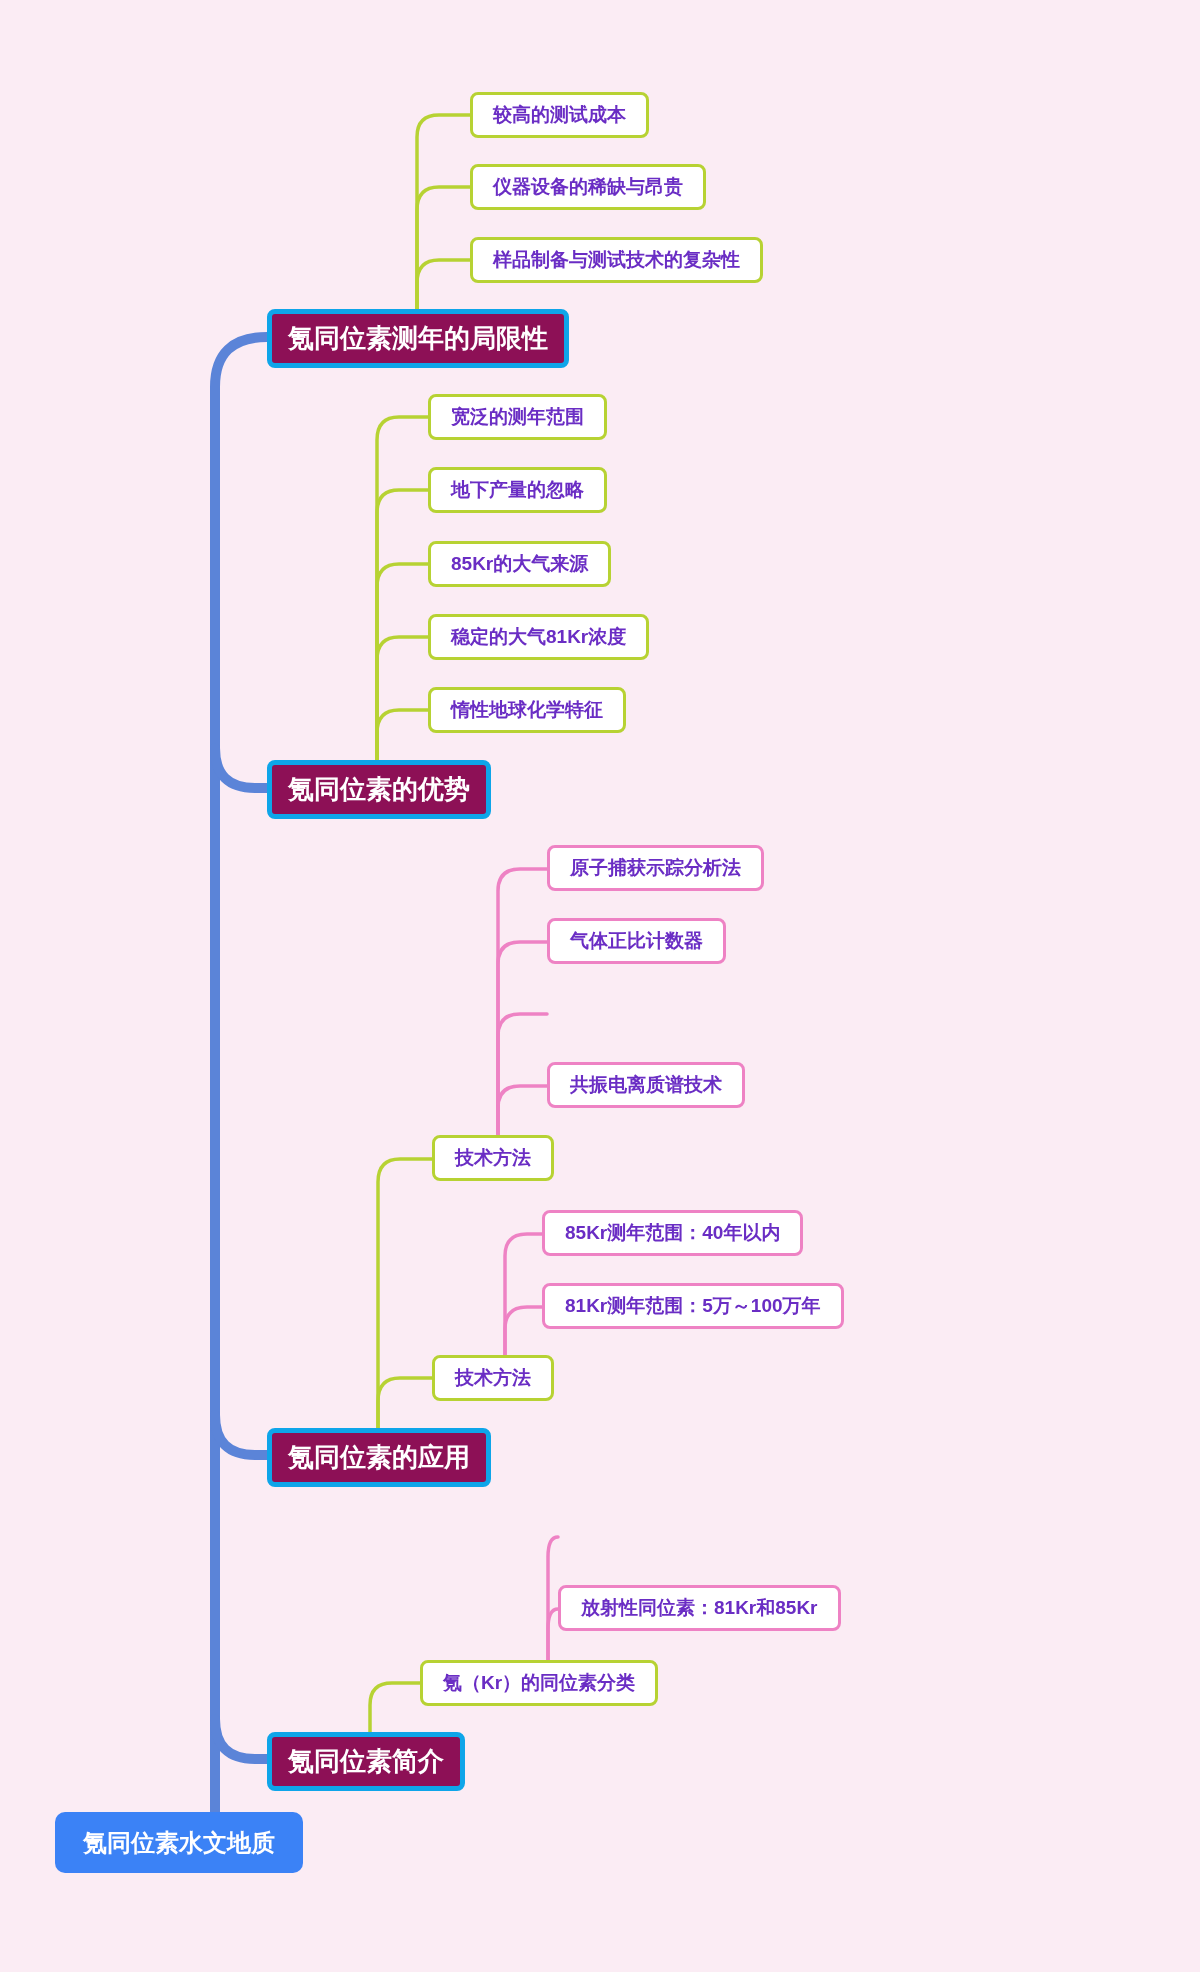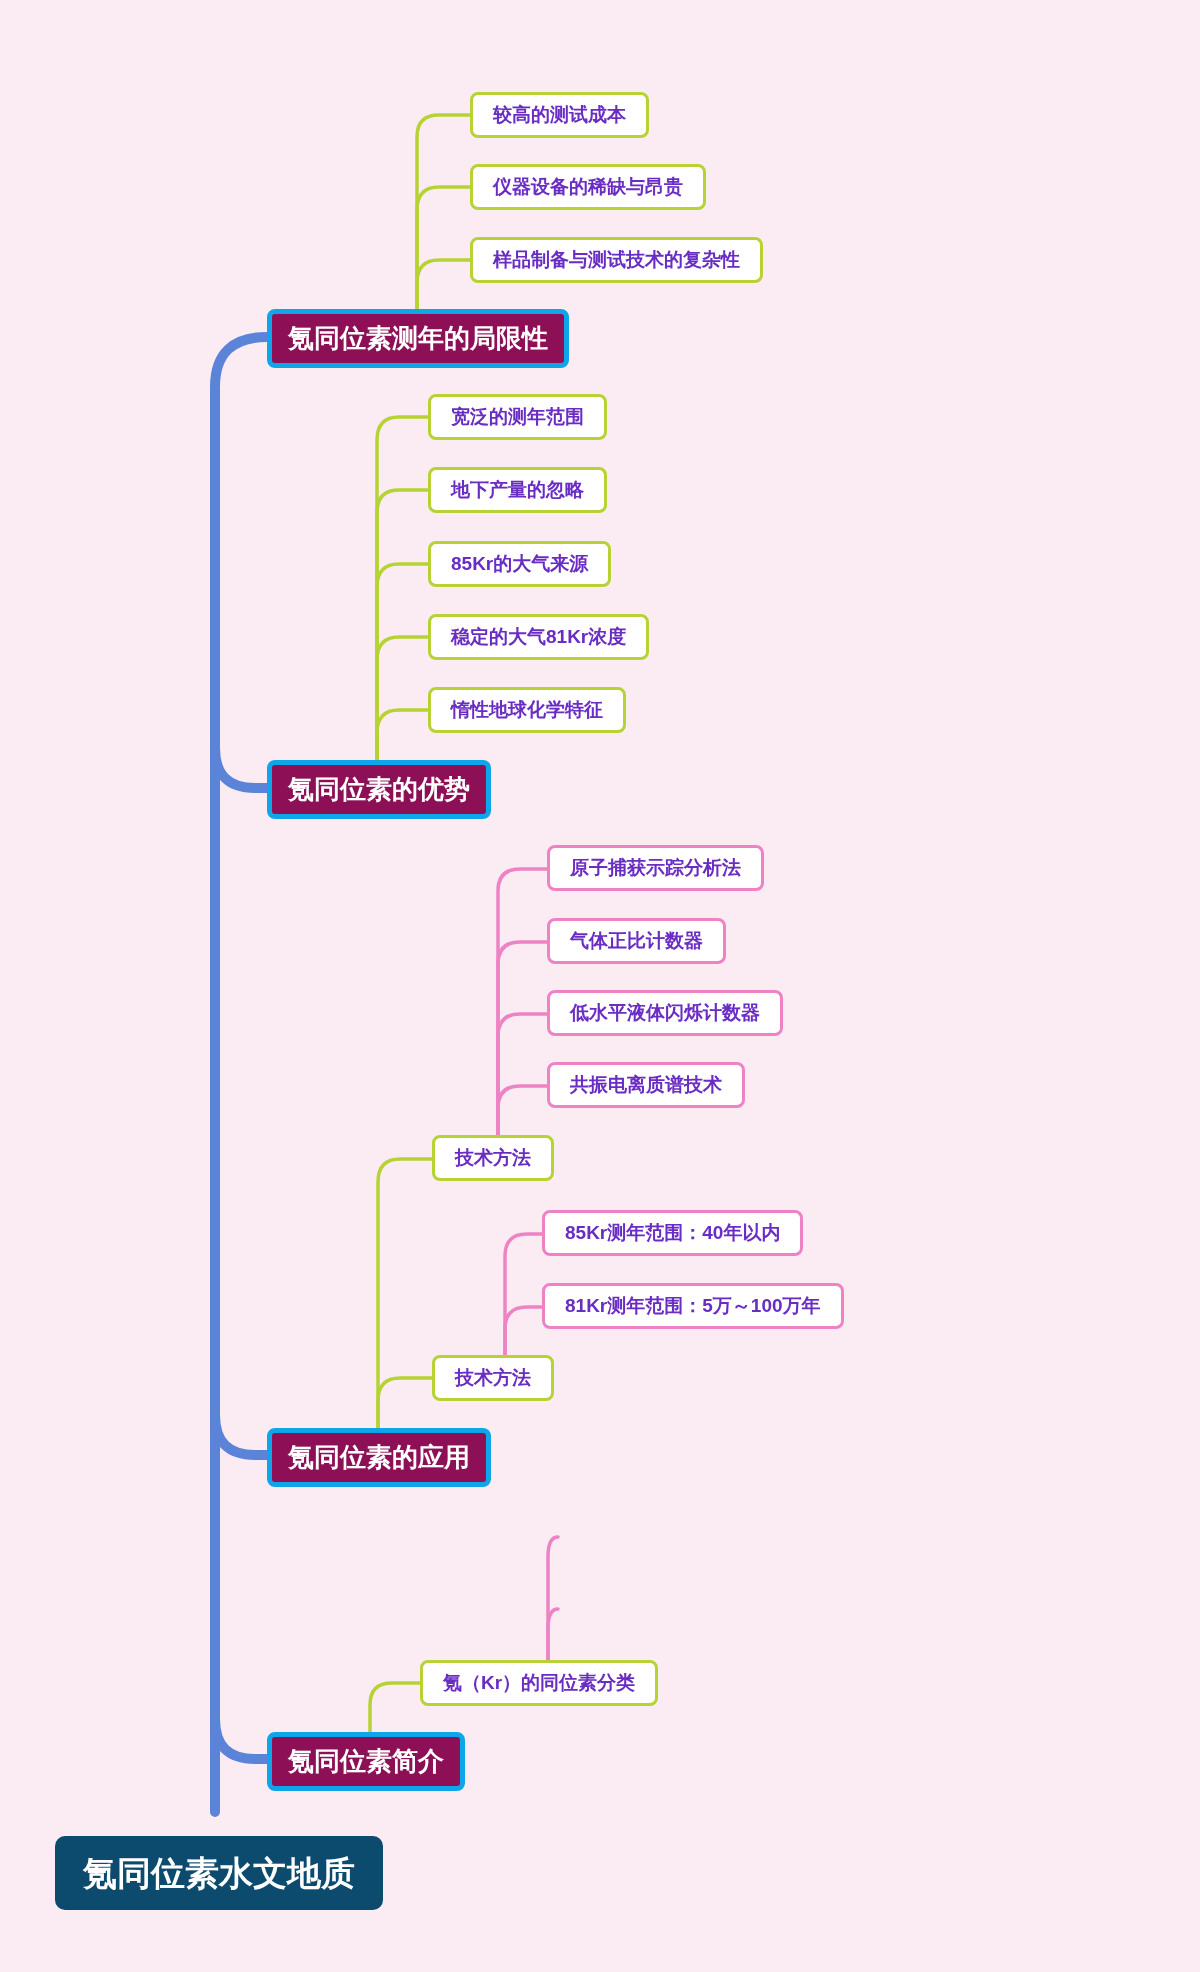--- a/index.html
+++ b/index.html
@@ -12,27 +12,26 @@
   }
   .links{position:absolute;left:0;top:0;width:1200px;height:1972px;}
   .node{
     position:absolute;
     box-sizing:border-box;
     white-space:nowrap;
     font-weight:bold;
     line-height:1.35;
   }
   .root{
-    background:#0c4a6e;
+    background:#3b82f6;
     color:#ffffff;
-    font-size:34px;
+    font-size:24px;
     line-height:1.3;
     padding:15px 28px;
     border-radius:10px;
-    margin-top:24px;
   }
   .branch{
     background:#8d1056;
     color:#ffffff;
     border:5px solid #0ea5e9;
     border-radius:8px;
     font-size:26px;
     line-height:1.25;
     padding:8px 16px;
   }
@@ -90,26 +89,26 @@
 
   <div class="node leaf" style="left:428px;top:394px">宽泛的测年范围</div>
   <div class="node leaf" style="left:428px;top:467px">地下产量的忽略</div>
   <div class="node leaf" style="left:428px;top:541px">85Kr的大气来源</div>
   <div class="node leaf" style="left:428px;top:614px">稳定的大气81Kr浓度</div>
   <div class="node leaf" style="left:428px;top:687px">惰性地球化学特征</div>
   <div class="node branch" style="left:267px;top:760px">氪同位素的优势</div>
 
   <div class="node leaf pink" style="left:547px;top:845px">原子捕获示踪分析法</div>
   <div class="node leaf pink" style="left:547px;top:918px">气体正比计数器</div>
-  <div class="node leaf pink" style="left:547px;top:990px">低水平液体闪烁计数器</div>
   <div class="node leaf pink" style="left:547px;top:1062px">共振电离质谱技术</div>
   <div class="node leaf" style="left:432px;top:1135px">技术方法</div>
   <div class="node leaf pink" style="left:542px;top:1210px">85Kr测年范围：40年以内</div>
   <div class="node leaf pink" style="left:542px;top:1283px">81Kr测年范围：5万～100万年</div>
   <div class="node leaf" style="left:432px;top:1355px">技术方法</div>
   <div class="node branch" style="left:267px;top:1428px">氪同位素的应用</div>
 
+  <div class="node leaf pink" style="left:558px;top:1585px">放射性同位素：81Kr和85Kr</div>
   <div class="node leaf" style="left:420px;top:1660px">氪（Kr）的同位素分类</div>
   <div class="node branch" style="left:267px;top:1732px">氪同位素简介</div>
 
   <div class="node root" style="left:55px;top:1812px">氪同位素水文地质</div>
 
 </div>
 
 </body></html>

